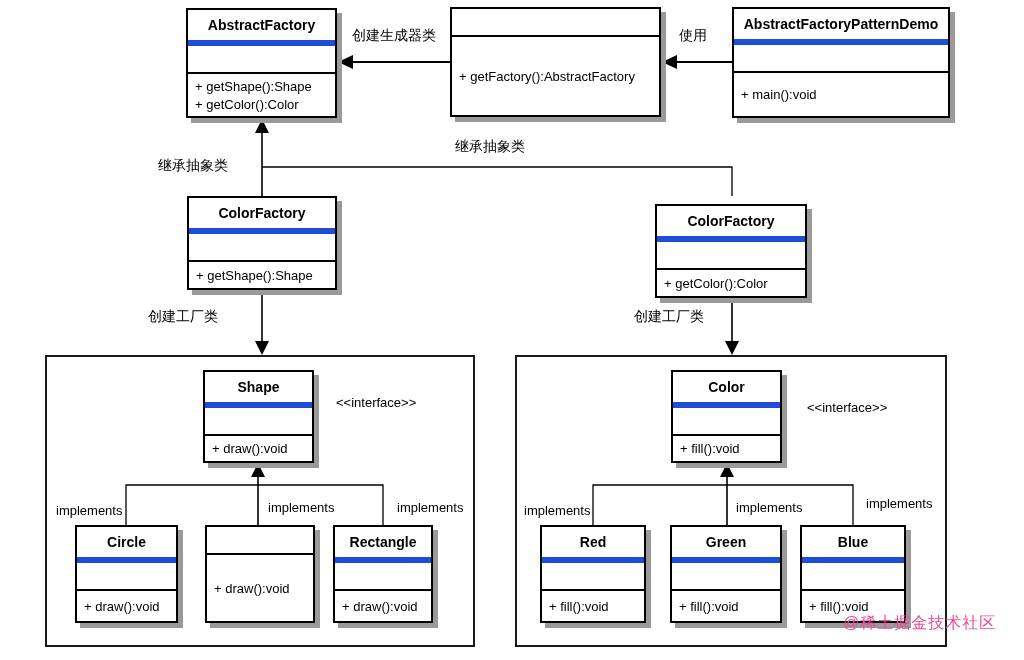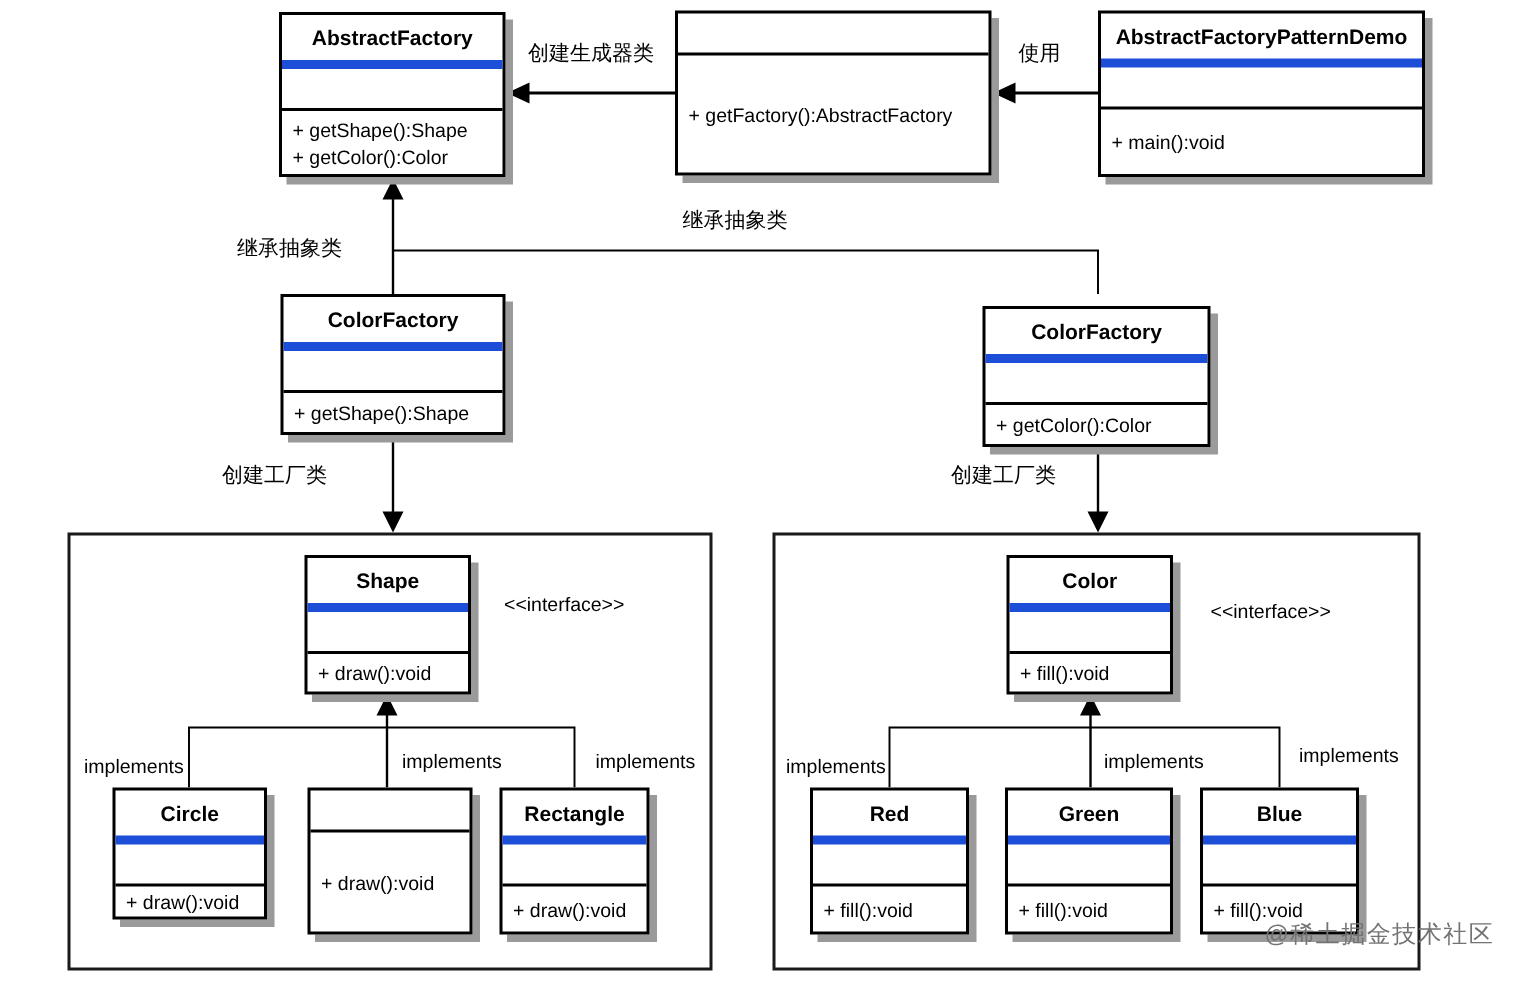--- a/index.html
+++ b/index.html
@@ -9,21 +9,21 @@
   .container{position:absolute;border:2px solid #1a1a1a;background:transparent;box-sizing:border-box;}
   .box{position:absolute;box-sizing:border-box;background:#fff;border:2px solid #000;
        box-shadow:5px 5px 0 #9a9a9a;display:flex;flex-direction:column;}
   .box .title{flex:0 0 30px;border-bottom:6px solid #1d4ed8;font-weight:700;font-size:14px;
        display:flex;align-items:center;justify-content:center;white-space:nowrap;overflow:hidden;}
   .box .attrs{flex:0 0 26px;border-bottom:2px solid #000;}
   .box .methods{flex:1;display:flex;flex-direction:column;justify-content:center;
        padding:2px 7px;font-size:13px;line-height:17px;gap:1px;white-space:nowrap;}
   .lbl{position:absolute;font-size:14px;white-space:nowrap;text-align:right;}
   .lbl.small{font-size:13px;}
-  .watermark{position:absolute;font-size:16px;color:#737373;letter-spacing:1px;white-space:nowrap;}
+  .watermark{position:absolute;font-size:16px;color:#ec4899;letter-spacing:1px;white-space:nowrap;}
 </style>
 </head>
 <body>
 
 <div id="canvas">
 
   <svg class="wires" width="1024" height="660">
 
     <line x1="352" y1="62" x2="450" y2="62" stroke="#000" stroke-width="2"></line>
     <polygon points="338,62 353,55 353,69" fill="#000"></polygon>
@@ -103,21 +103,21 @@
   </div>
 
   <div class="box" style="left:671px;top:370px;width:111px;height:93px">
     <div class="title">Color</div>
     <div class="attrs"></div>
     <div class="methods">
       <div>+ fill():void</div>
     </div>
   </div>
 
-  <div class="box" style="left:75px;top:525px;width:103px;height:88px">
+  <div class="box" style="left:75px;top:525px;width:103px;height:98px">
     <div class="title">Circle</div>
     <div class="attrs"></div>
     <div class="methods">
       <div>+ draw():void</div>
     </div>
   </div>
 
   <div class="box" style="left:205px;top:525px;width:110px;height:98px">
     <div class="attrs"></div>
     <div class="methods">

